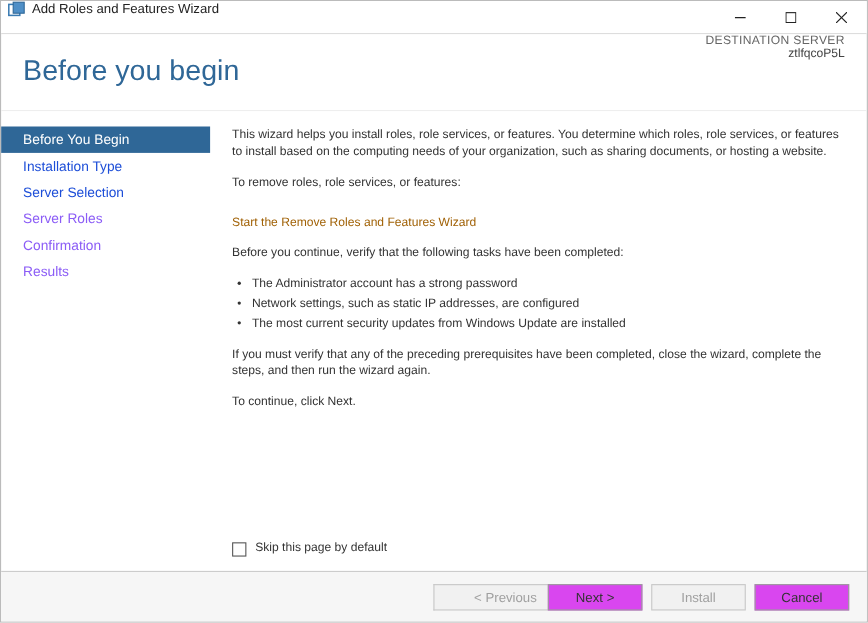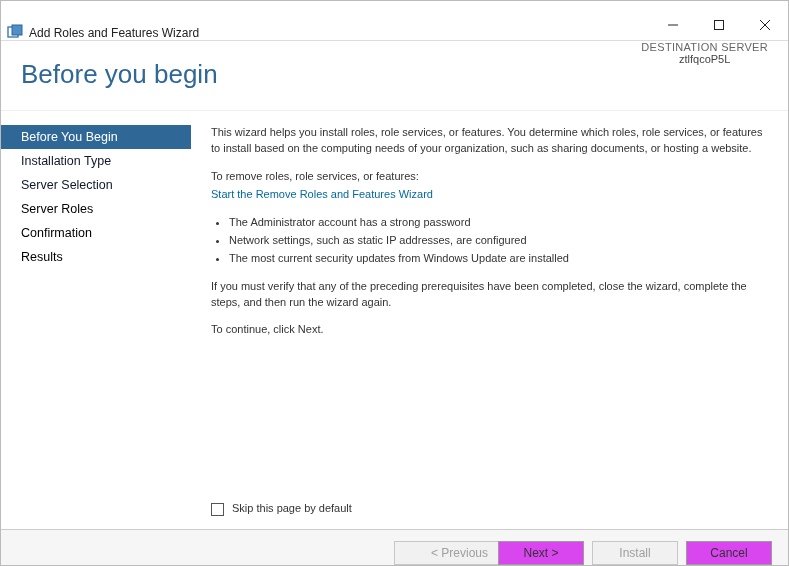--- a/index.html
+++ b/index.html
@@ -8,23 +8,23 @@
     font-family: "Segoe UI", Tahoma, sans-serif;
     font-size: 12px;
     color: #333;
     background: #fff;
     width: 789px;
     height: 566px;
     overflow: hidden;
     border: 1px solid #bbb;
   }
   .titlebar {
-    height: 40px;
-    display: flex;
-    align-items: flex-end;
+    height: 30px;
+    display: flex;
+    align-items: flex-start;
     border-bottom: 1px solid #ddd;
     padding: 0 0 0 6px;
     background: #fff;
   }
   .titlebar-icon {
     width: 16px; height: 16px;
     margin-right: 6px;
   }
   .titlebar-text { flex: 1; font-size: 12px; color: #222; }
   .win-btn {
@@ -49,53 +49,53 @@
   }
   .dest-block {
     position: absolute;
     right: 20px;
     top: 0;
     text-align: right;
     font-size: 11px;
     color: #666;
   }
   .dest-label { letter-spacing: 0.3px; }
-  .dest-server { color: #444; text-align: center; }
+  .dest-server { color: #444; }
   .body-area {
     display: flex;
     height: calc(100% - 30px - 70px - 46px);
   }
   .sidebar {
     width: 190px;
     padding-top: 14px;
   }
   .side-item {
     padding: 5px 10px 5px 20px;
     font-size: 12.5px;
-    color: #0f172a;
+    color: #1d4ed8;
     cursor: pointer;
   }
   .side-item.selected {
     background: #2f6797;
     color: #fff;
   }
   .side-item.disabled {
-    color: #000000;
+    color: #8b5cf6;
     cursor: default;
   }
   .content {
     flex: 1;
     padding: 14px 22px 0 20px;
     position: relative;
     font-size: 11px;
     color: #333;
     line-height: 1.45;
   }
   .content p { margin: 0 0 12px 0; }
-  .content .link { color: #0369a1; cursor: pointer; }
+  .content .link { color: #a16207; cursor: pointer; }
   .content ul { margin: 2px 0 12px 0; padding-left: 18px; }
   .content li { margin: 2px 0; }
   .skip-row {
     position: absolute;
     left: 20px;
     bottom: 12px;
     display: flex;
     align-items: center;
     gap: 8px;
   }
@@ -175,22 +175,23 @@
     <div class="side-item selected"><span>Before You Begin</span></div>
     <div class="side-item"><span>Installation Type</span></div>
     <div class="side-item"><span>Server Selection</span></div>
     <div class="side-item disabled"><span>Server Roles</span></div>
     <div class="side-item disabled"><span>Confirmation</span></div>
     <div class="side-item disabled"><span>Results</span></div>
   </div>
 
   <div class="content">
     <p>This wizard helps you install roles, role services, or features. You determine which roles, role services, or features to install based on the computing needs of your organization, such as sharing documents, or hosting a website.</p>
-    <p style="margin-bottom:2px">To remove roles, role services, or features:</p>
+    <p style="margin-bottom:20px">To remove roles, role services, or features:</p>
     <p class="link">Start the Remove Roles and Features Wizard</p>
+    <p>Before you continue, verify that the following tasks have been completed:</p>
     <ul>
       <li>The Administrator account has a strong password</li>
       <li>Network settings, such as static IP addresses, are configured</li>
       <li>The most current security updates from Windows Update are installed</li>
     </ul>
     <p>If you must verify that any of the preceding prerequisites have been completed, close the wizard, complete the steps, and then run the wizard again.</p>
     <p>To continue, click Next.</p>
 
     <div class="skip-row">
       <div class="chk"></div>

